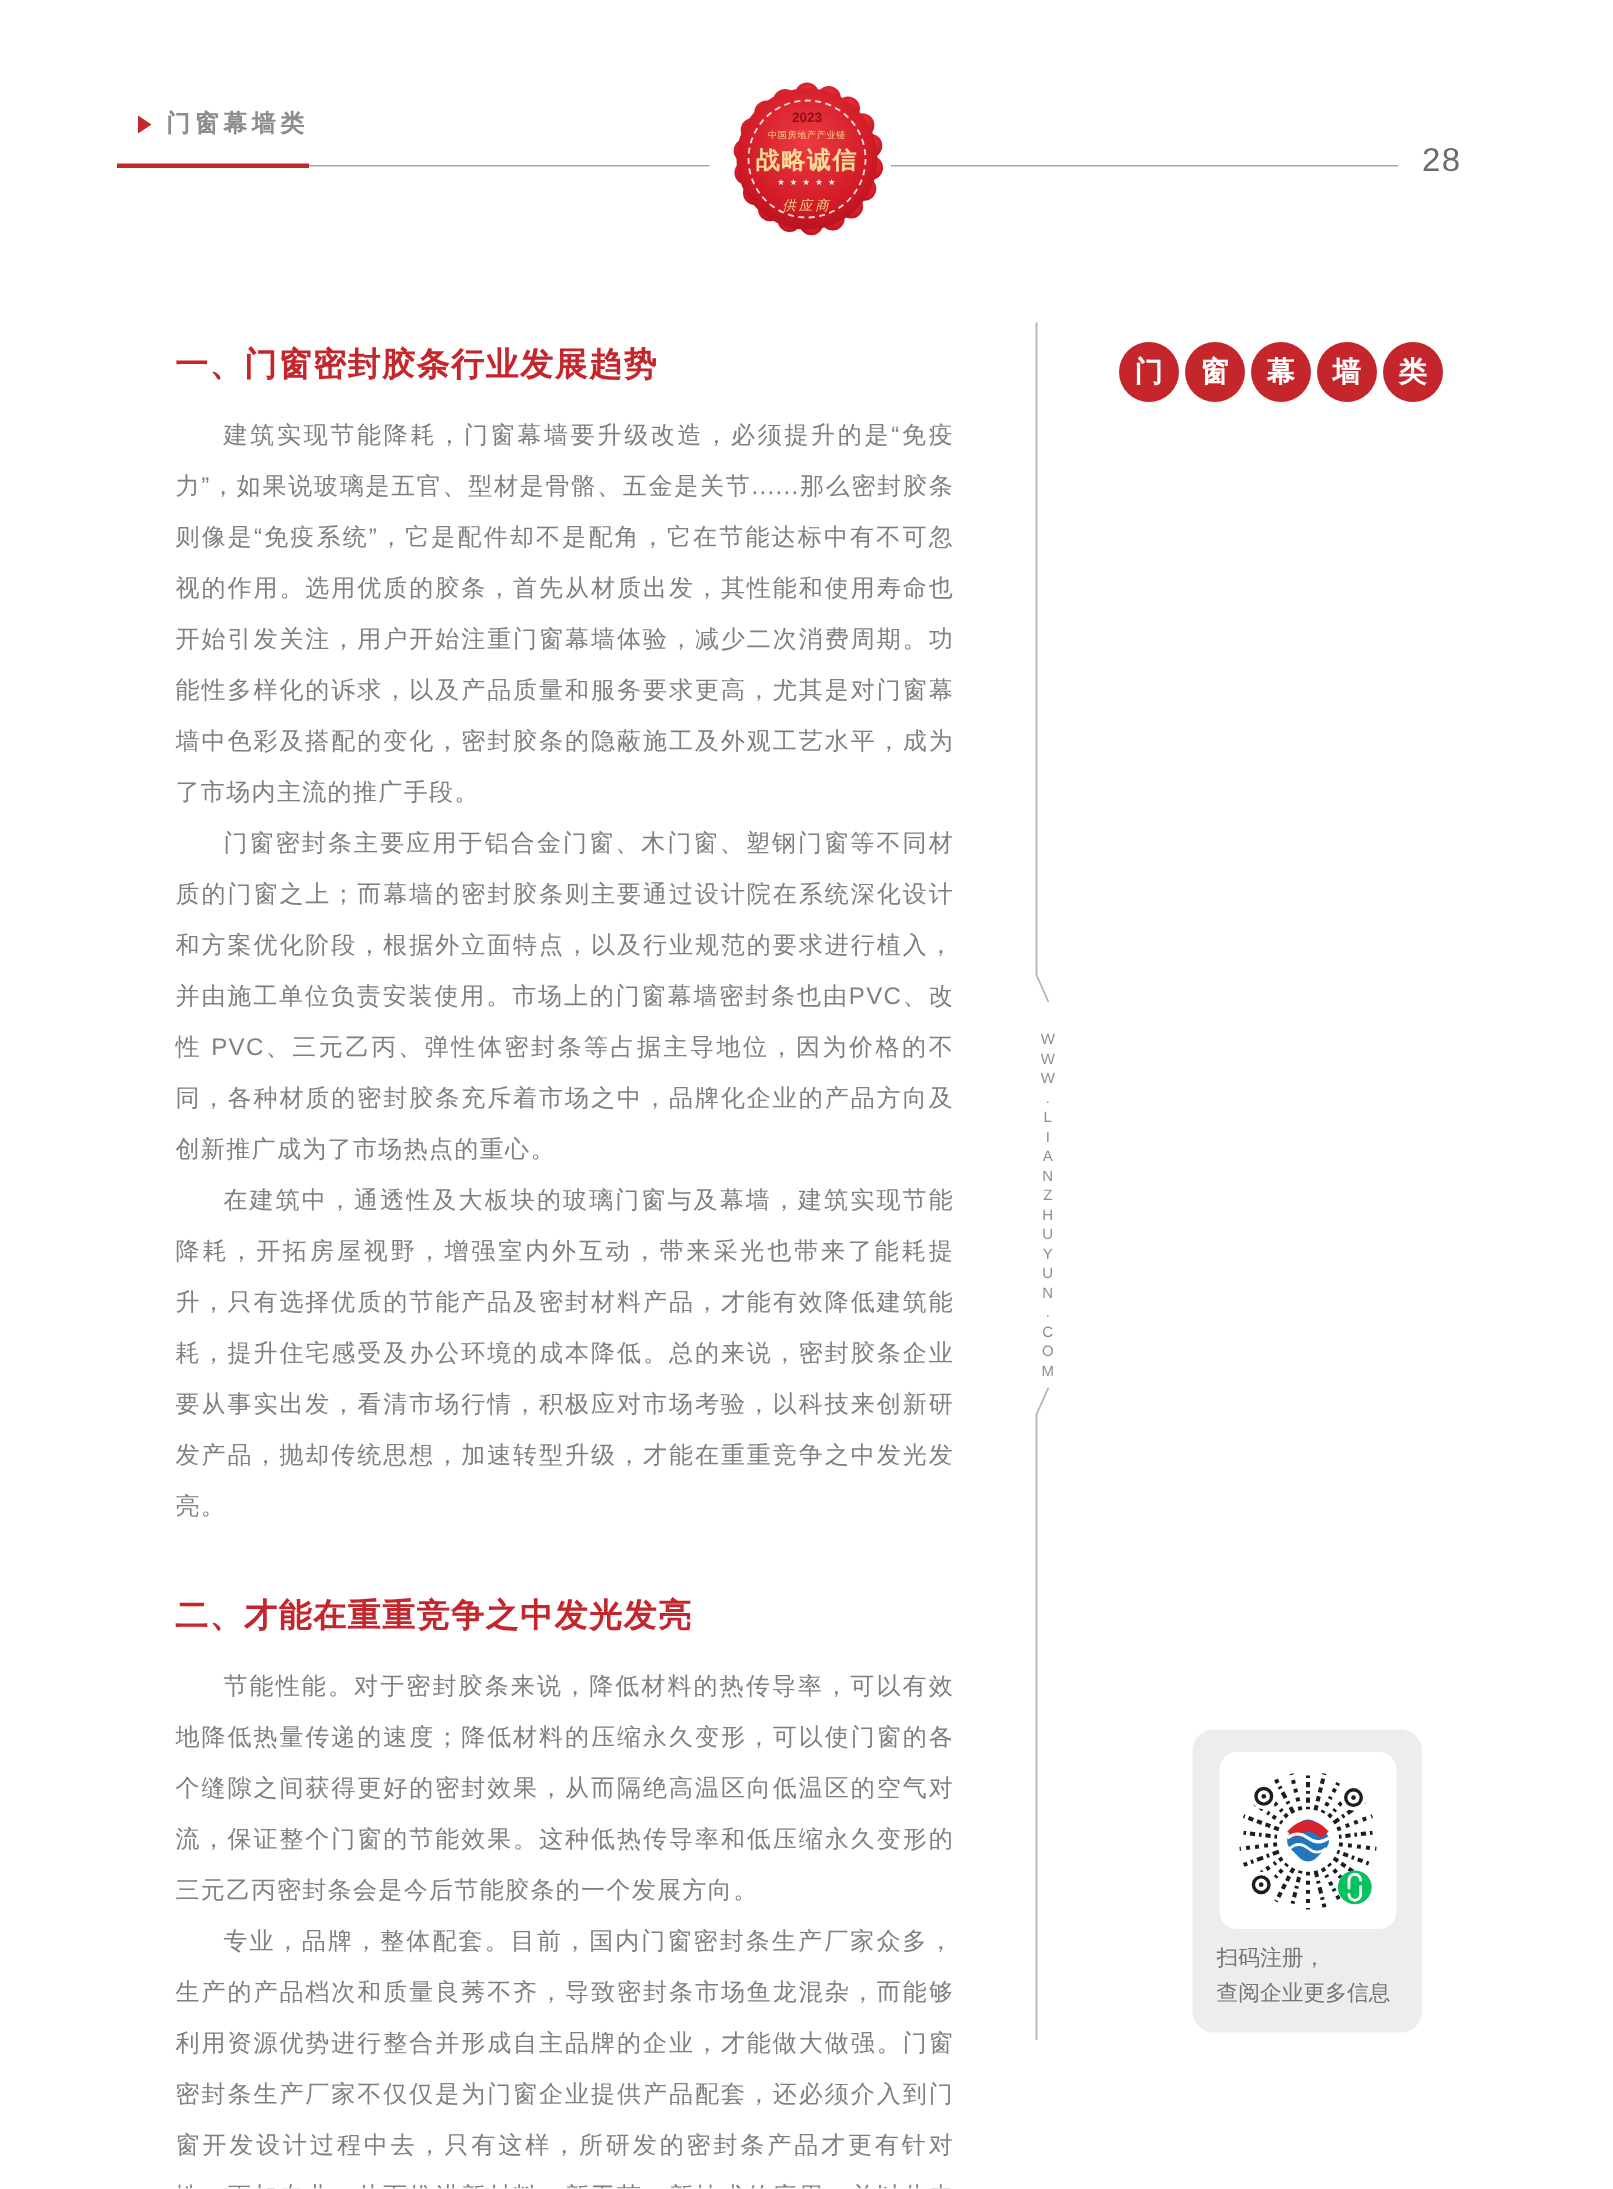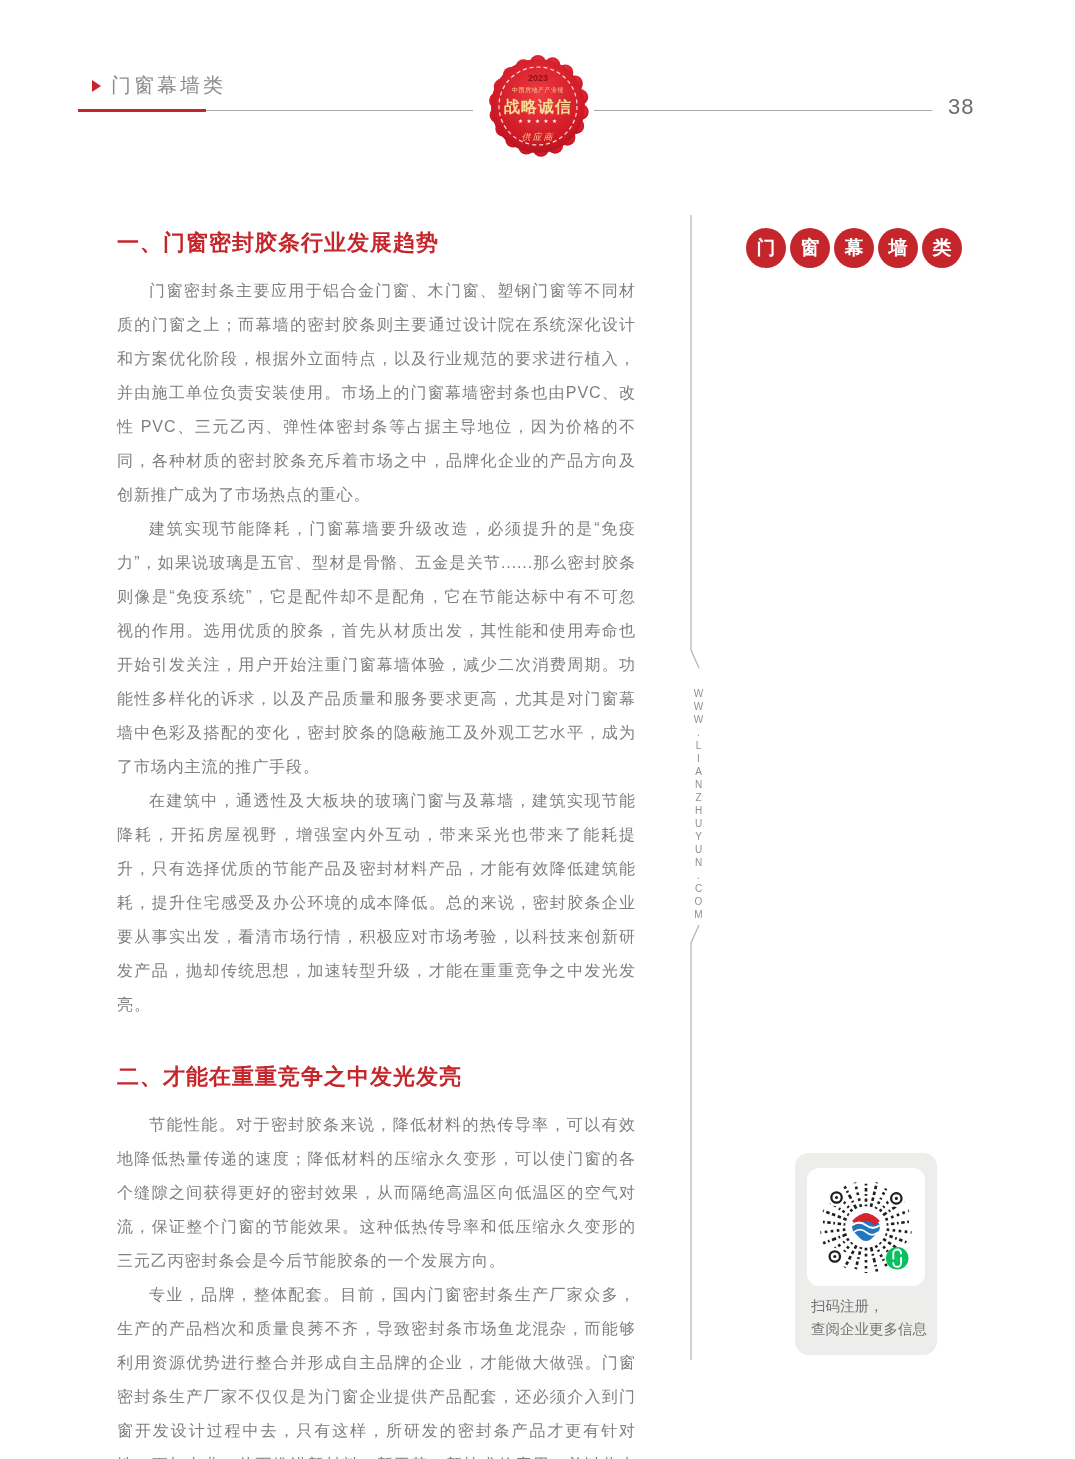--- a/index.html
+++ b/index.html
@@ -3,21 +3,21 @@
 <meta charset="utf-8">
 <style>
   html,body{margin:0;padding:0;background:#fff;}
   .page{position:relative;width:1075px;height:1459px;background:#ffffff;overflow:hidden;
         font-family:"Liberation Sans","DejaVu Sans",sans-serif;}
 
   
   .hdr-label{position:absolute;left:92px;top:72px;display:flex;align-items:center;gap:10px;}
   .hdr-arrow{width:0;height:0;border-left:9px solid #c5262c;border-top:6px solid transparent;
              border-bottom:6px solid transparent;}
-  .hdr-text{font-size:20px;color:#8c8c8c;letter-spacing:3px;}
+  .hdr-text{font-size:16px;color:#8c8c8c;letter-spacing:3px;font-weight:bold;}
   .rule-red{position:absolute;left:78px;top:109px;width:128px;height:3px;background:#c5262c;}
   .rule-gray1{position:absolute;left:206px;top:110px;width:267px;height:1px;background:#a8a8a8;}
   .rule-gray2{position:absolute;left:594px;top:110px;width:338px;height:1px;background:#a8a8a8;}
   .page-num{position:absolute;left:948px;top:94px;font-size:22px;color:#6b6b6b;letter-spacing:1px;}
 
   .seal{position:absolute;left:478px;top:50px;width:120px;height:122px;}
 
   
   .main-col{position:absolute;left:117px;top:228px;width:519px;}
   .sec-heading{font-size:22px;font-weight:bold;color:#c5262c;letter-spacing:1px;margin:0 0 16px 0;}
@@ -31,39 +31,39 @@
               font-size:19px;font-weight:bold;display:flex;align-items:center;justify-content:center;}
   .side-title{position:absolute;left:736px;top:286px;width:232px;text-align:center;
               font-size:27px;font-weight:bold;color:#cf2830;letter-spacing:1px;}
 
   .vline-svg{position:absolute;left:686px;top:213px;width:18px;height:1150px;}
   .v-site{position:absolute;left:682px;top:688px;width:22px;text-align:center;
           writing-mode:vertical-rl;text-orientation:upright;
           font-size:10px;color:#8f8f8f;letter-spacing:2px;}
 
   
-  .qr-card{position:absolute;left:795px;top:1153px;width:142px;height:202px;
+  .qr-card{position:absolute;left:795px;top:1153px;width:153px;height:202px;
            background:#ededeb;border-radius:14px;}
   .qr-box{width:118px;height:118px;background:#fff;border-radius:12px;margin:15px auto 0 auto;
           display:flex;align-items:center;justify-content:center;}
   .qr-caption{margin:9px 0 0 16px;font-size:14.5px;color:#757575;line-height:23px;}
 </style>
 </head>
 <body>
 
 <div class="page">
 
   <div class="hdr-label">
     <span class="hdr-arrow"></span>
     <span class="hdr-text">门窗幕墙类</span>
   </div>
   <div class="rule-red"></div>
   <div class="rule-gray1"></div>
   <div class="rule-gray2"></div>
-  <div class="page-num">38</div>
+  <div class="page-num">28</div>
 
   <svg class="seal" viewBox="0 0 120 122">
     <defs>
       <radialGradient id="sealGrad" cx="50%" cy="38%" r="70%">
         <stop offset="0%" stop-color="#ee3a42"></stop>
         <stop offset="70%" stop-color="#cf1a26"></stop>
         <stop offset="100%" stop-color="#a80f1c"></stop>
       </radialGradient>
     </defs>
     <g fill="url(#sealGrad)">
@@ -90,22 +90,22 @@
     <circle cx="60" cy="56" r="39" fill="none" stroke="#ffffff" stroke-width="1.2" stroke-dasharray="4 3" opacity="0.85"></circle>
     <text x="60" y="31" text-anchor="middle" font-size="9" font-weight="bold" fill="#8a1019">2023</text>
     <text x="60" y="42" text-anchor="middle" font-size="6" fill="#f3d48d" letter-spacing="0.5">中国房地产产业链</text>
     <text x="60" y="62" text-anchor="middle" font-size="16" font-weight="bold" fill="#f6dc96" letter-spacing="1">战略诚信</text>
     <text x="60" y="73" text-anchor="middle" font-size="5.5" fill="#ffffff" letter-spacing="1">★ ★ ★ ★ ★</text>
     <text x="60" y="90" text-anchor="middle" font-size="9" font-style="italic" fill="#f3d48d" letter-spacing="2">供应商</text>
   </svg>
 
   <div class="main-col">
     <h2 class="sec-heading">一、门窗密封胶条行业发展趋势</h2>
+    <p class="body-p">建筑实现节能降耗，门窗幕墙要升级改造，必须提升的是“免疫力”，如果说玻璃是五官、型材是骨骼、五金是关节......那么密封胶条则像是“免疫系统”，它是配件却不是配角，它在节能达标中有不可忽视的作用。选用优质的胶条，首先从材质出发，其性能和使用寿命也开始引发关注，用户开始注重门窗幕墙体验，减少二次消费周期。功能性多样化的诉求，以及产品质量和服务要求更高，尤其是对门窗幕墙中色彩及搭配的变化，密封胶条的隐蔽施工及外观工艺水平，成为了市场内主流的推广手段。</p>
     <p class="body-p">门窗密封条主要应用于铝合金门窗、木门窗、塑钢门窗等不同材质的门窗之上；而幕墙的密封胶条则主要通过设计院在系统深化设计和方案优化阶段，根据外立面特点，以及行业规范的要求进行植入，并由施工单位负责安装使用。市场上的门窗幕墙密封条也由PVC、改性 PVC、三元乙丙、弹性体密封条等占据主导地位，因为价格的不同，各种材质的密封胶条充斥着市场之中，品牌化企业的产品方向及创新推广成为了市场热点的重心。</p>
-    <p class="body-p">建筑实现节能降耗，门窗幕墙要升级改造，必须提升的是“免疫力”，如果说玻璃是五官、型材是骨骼、五金是关节......那么密封胶条则像是“免疫系统”，它是配件却不是配角，它在节能达标中有不可忽视的作用。选用优质的胶条，首先从材质出发，其性能和使用寿命也开始引发关注，用户开始注重门窗幕墙体验，减少二次消费周期。功能性多样化的诉求，以及产品质量和服务要求更高，尤其是对门窗幕墙中色彩及搭配的变化，密封胶条的隐蔽施工及外观工艺水平，成为了市场内主流的推广手段。</p>
     <p class="body-p">在建筑中，通透性及大板块的玻璃门窗与及幕墙，建筑实现节能降耗，开拓房屋视野，增强室内外互动，带来采光也带来了能耗提升，只有选择优质的节能产品及密封材料产品，才能有效降低建筑能耗，提升住宅感受及办公环境的成本降低。总的来说，密封胶条企业要从事实出发，看清市场行情，积极应对市场考验，以科技来创新研发产品，抛却传统思想，加速转型升级，才能在重重竞争之中发光发亮。</p>
     <h2 class="sec-heading second">二、才能在重重竞争之中发光发亮</h2>
     <p class="body-p">节能性能。对于密封胶条来说，降低材料的热传导率，可以有效地降低热量传递的速度；降低材料的压缩永久变形，可以使门窗的各个缝隙之间获得更好的密封效果，从而隔绝高温区向低温区的空气对流，保证整个门窗的节能效果。这种低热传导率和低压缩永久变形的三元乙丙密封条会是今后节能胶条的一个发展方向。</p>
     <p class="body-p">专业，品牌，整体配套。目前，国内门窗密封条生产厂家众多，生产的产品档次和质量良莠不齐，导致密封条市场鱼龙混杂，而能够利用资源优势进行整合并形成自主品牌的企业，才能做大做强。门窗密封条生产厂家不仅仅是为门窗企业提供产品配套，还必须介入到门窗开发设计过程中去，只有这样，所研发的密封条产品才更有针对性，更加专业，从而推进新材料，新工艺、新技术的应用，并以此来延伸整个门窗幕墙行业的可持续性发展。</p>
   </div>
 
   <div class="cat-circles">
     <div class="cat-circle">门</div>
     <div class="cat-circle">窗</div>
     <div class="cat-circle">幕</div>

